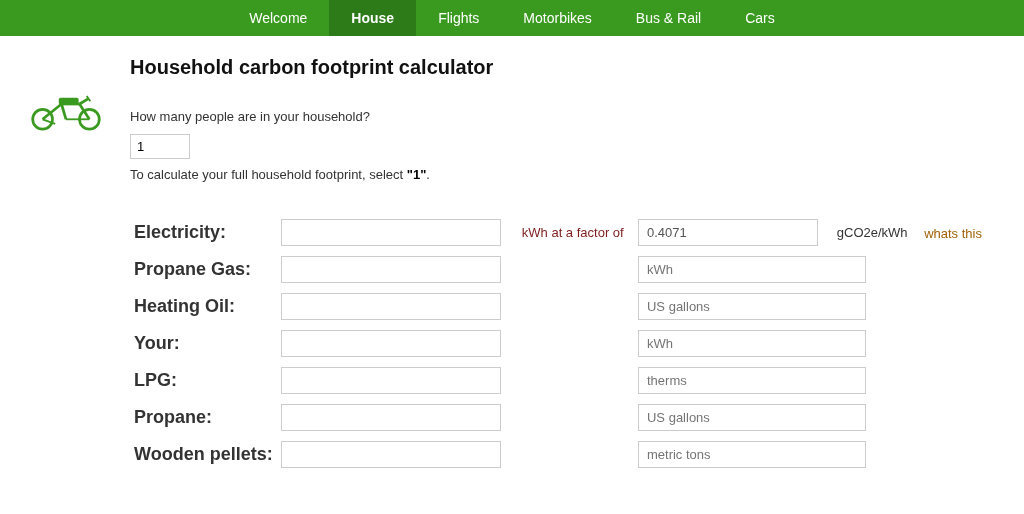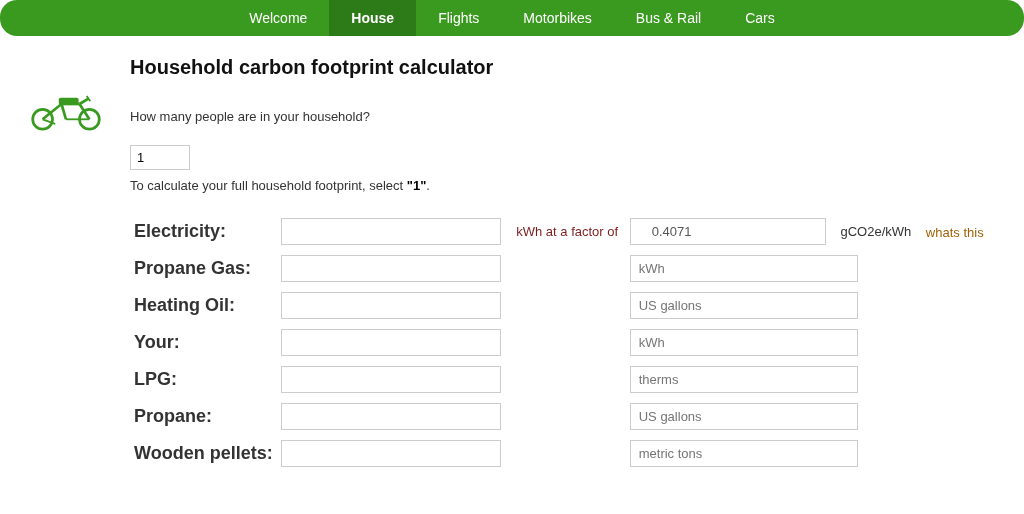--- a/index.html
+++ b/index.html
@@ -5,21 +5,20 @@
     * { box-sizing: border-box; margin: 0; padding: 0; }
     body { font-family: Arial, sans-serif; font-size: 14px; color: #333; background: #fff; }
 
     
     nav {
       background-color: #3a9a1f;
       display: flex;
       justify-content: center;
       align-items: center;
       height: 36px;
-      border-radius: 17px;
     }
     nav a {
       color: #fff;
       text-decoration: none;
       padding: 0 22px;
       font-size: 14px;
       line-height: 36px;
       display: inline-block;
     }
     nav a.active {
@@ -51,35 +50,35 @@
     .description {
       font-size: 13px;
       color: #333;
       margin-bottom: 10px;
       line-height: 1.5;
       max-width: 720px;
     }
 
     .household-label {
       font-size: 13px;
-      margin-bottom: 21px;
+      margin-bottom: 10px;
       color: #333;
     }
 
     .household-input {
       width: 60px;
       padding: 4px 6px;
       border: 1px solid #ccc;
       font-size: 13px;
       margin-bottom: 8px;
     }
 
     .select-hint {
       font-size: 13px;
-      margin-bottom: 20px;
+      margin-bottom: 32px;
       color: #333;
     }
     .select-hint span { color: #000; font-weight: bold; }
 
     
     .energy-table { width: 100%; border-collapse: collapse; }
     .energy-table tr td { padding: 5px 4px; vertical-align: middle; }
 
     .row-label {
       font-size: 18px;
@@ -97,22 +96,22 @@
     }
 
     .factor-label {
       font-size: 13px;
       color: #7f1d1d;
       padding: 0 8px;
       white-space: nowrap;
     }
 
     .factor-input {
-      width: 196px;
-      padding: 5px 21px;
+      width: 180px;
+      padding: 5px 8px;
       border: 1px solid #ccc;
       font-size: 13px;
       color: #555;
     }
 
     .unit-input {
       width: 228px;
       padding: 5px 8px;
       border: 1px solid #ccc;
       font-size: 13px;

